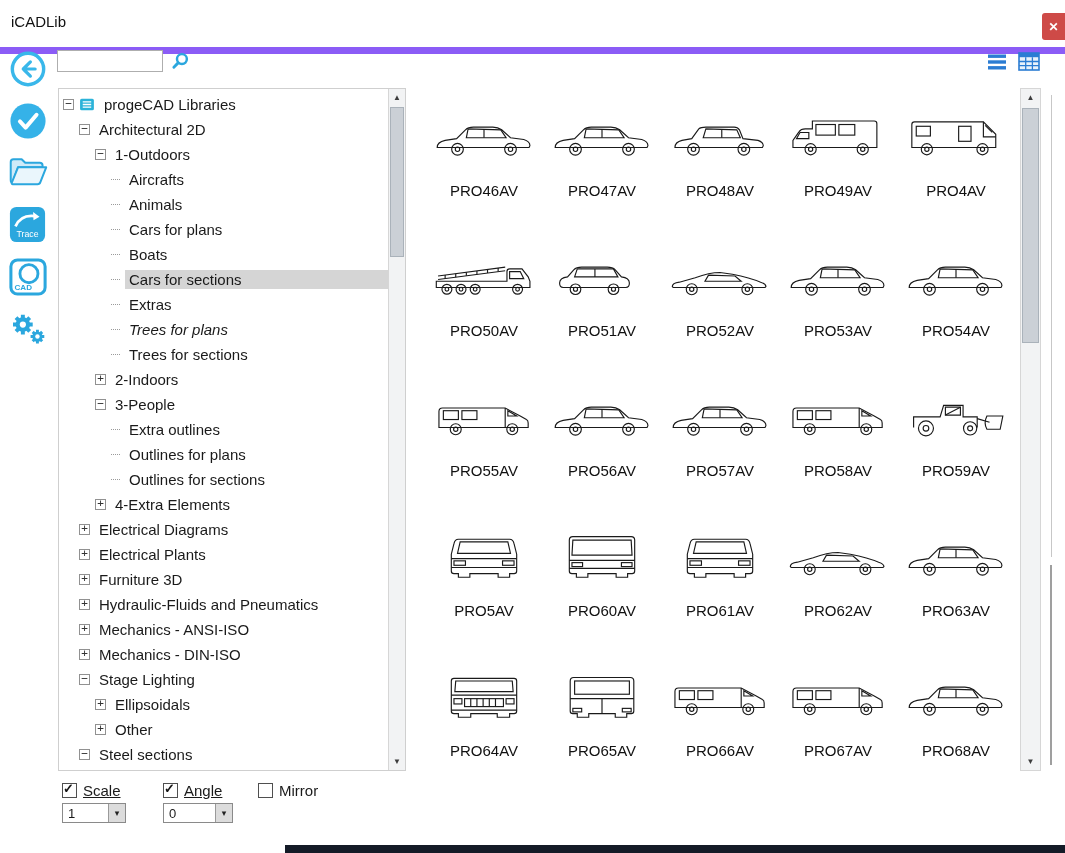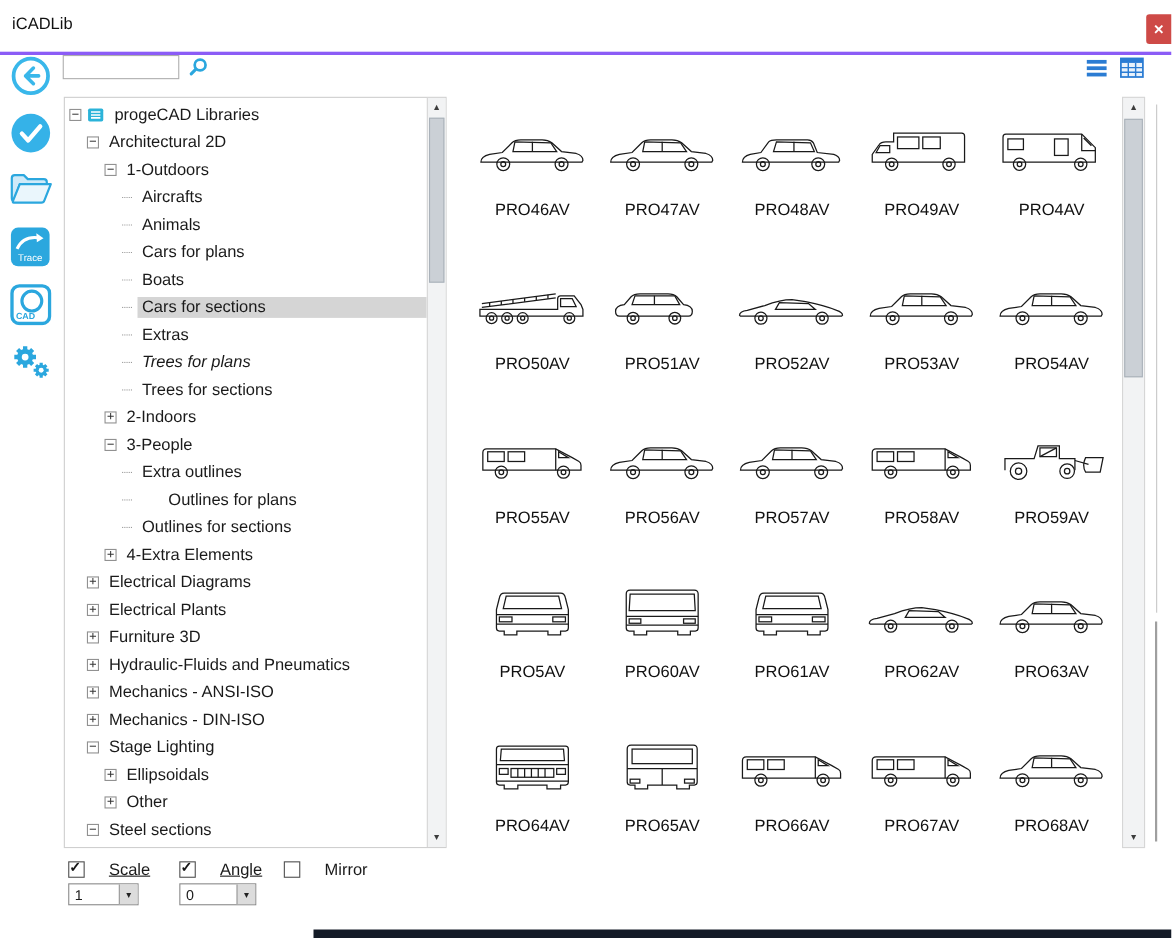--- a/index.html
+++ b/index.html
@@ -1,20 +1,20 @@
 <!DOCTYPE html>
 <html><head>
 <meta charset="utf-8">
 <style>
   html,body{margin:0;padding:0}
   body{width:1065px;height:853px;position:relative;overflow:hidden;background:#fff;
        font-family:"Liberation Sans",sans-serif;color:#1a1a1a}
 
   
-  .titlebar{position:absolute;top:0;left:0;width:100%;height:47px;background:#fff;border-bottom:3px solid #8b5cf6}
+  .titlebar{position:absolute;top:0;left:0;width:100%;height:47px;background:#fff;border-bottom:7px solid #8b5cf6}
   .title{position:absolute;left:11px;top:13px;font-size:15px;color:#111}
   .close-btn{position:absolute;right:0;top:13px;width:23px;height:27px;background:#ce4a47;border-radius:3px 0 0 3px;
              display:flex;align-items:center;justify-content:center;cursor:pointer}
   .close-btn .x{color:#fff;font-size:12px;font-weight:bold}
 
   
   .left-rail{position:absolute;left:0;top:50px;width:55px;display:flex;flex-direction:column;align-items:center;gap:14px}
   .rail-btn{width:40px;height:38px;display:flex;align-items:flex-start;justify-content:center;cursor:pointer}
   .rail-btn svg{display:block}
 
@@ -56,21 +56,21 @@
   .thumb{height:80px;display:flex;align-items:center;justify-content:center}
   .thumb svg{width:106px;height:60px}
   .cell-label{margin-top:6px;font-size:15px;color:#111}
 
   
   .right-edge1{position:absolute;left:1051px;top:95px;width:1px;height:462px;background:#c7c7c7}
   .right-edge2{position:absolute;left:1050px;top:565px;width:2px;height:200px;background:#9f9f9f}
 
   
   .footer{position:absolute;left:0;top:778px;width:100%;height:48px}
-  .chk{position:absolute;top:4px;display:flex;align-items:center;gap:22px}
+  .chk{position:absolute;top:4px;display:flex;align-items:center;gap:6px}
   .checkbox{width:13px;height:13px;border:1px solid #4f4f4f;background:#fff;position:relative;flex:none;cursor:pointer;box-sizing:content-box}
   .checkbox.checked::after{content:"✓";position:absolute;left:0;top:-3px;font-size:13px;font-weight:bold;color:#151515}
   .chk-label{font-size:15px}
   .u{text-decoration:underline}
   .combo{position:absolute;top:25px;height:20px;border:1px solid #8a8a8a;background:#fff;box-sizing:border-box;
          display:flex;align-items:center;cursor:pointer}
   .combo-val{flex:1;font-size:13px;padding-left:5px}
   .combo-arrow{width:16px;height:100%;background:#dcdcdc;border-left:1px solid #9a9a9a;display:flex;
                align-items:center;justify-content:center;font-size:9px;color:#222}
 
@@ -218,21 +218,21 @@
         <span class="tree-label">2-Indoors</span>
       </div>
       <div class="tree-row" style="padding-left: 36px;">
         <span class="expander">−</span>
         <span class="tree-label">3-People</span>
       </div>
       <div class="tree-row" style="padding-left: 52px;">
         <span class="connector"></span>
         <span class="tree-label">Extra outlines</span>
       </div>
-      <div class="tree-row" style="padding-left: 52px; gap: 24px;">
+      <div class="tree-row" style="padding-left: 52px;">
         <span class="connector"></span>
         <span class="tree-label">Outlines for plans</span>
       </div>
       <div class="tree-row" style="padding-left: 52px;">
         <span class="connector"></span>
         <span class="tree-label">Outlines for sections</span>
       </div>
       <div class="tree-row" style="padding-left: 36px;">
         <span class="expander">+</span>
         <span class="tree-label">4-Extra Elements</span>

